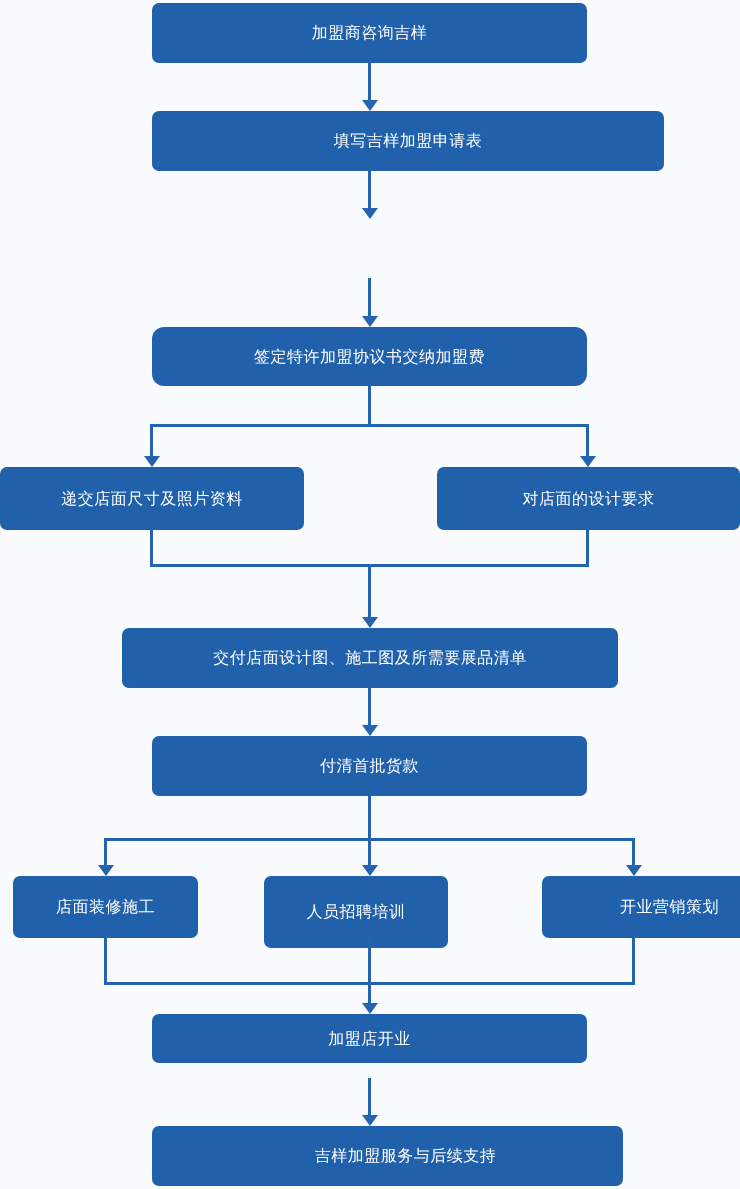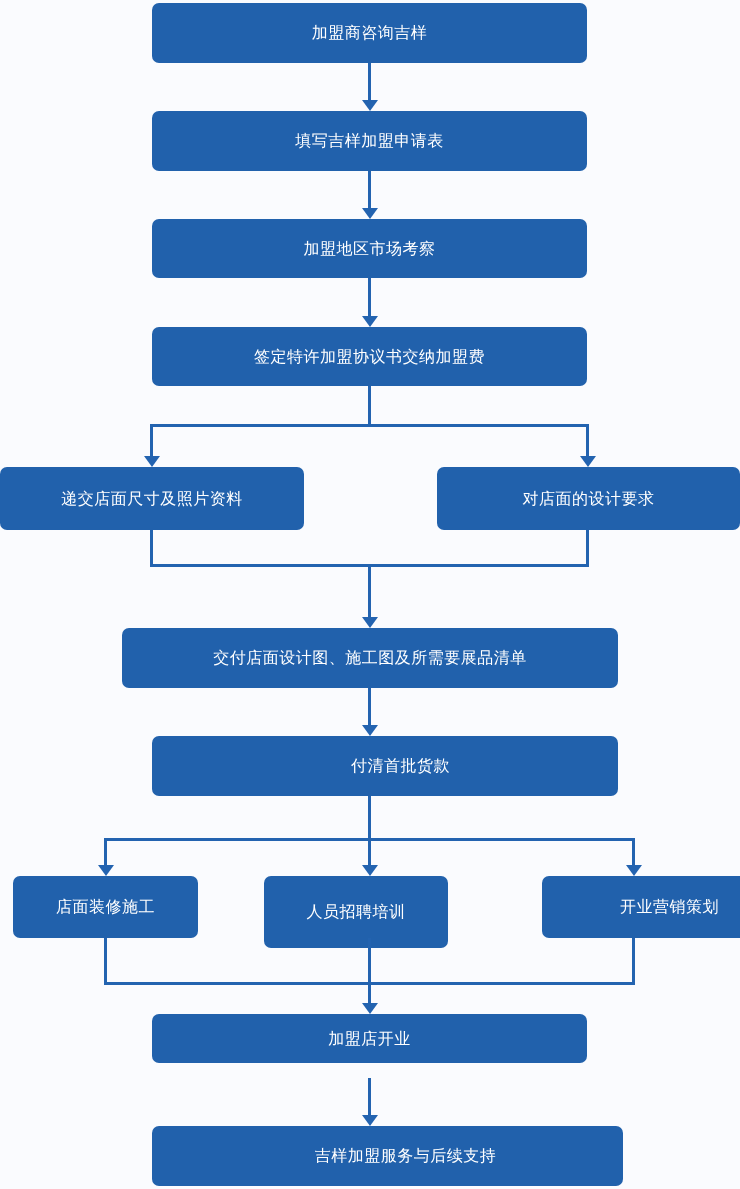--- a/index.html
+++ b/index.html
@@ -25,27 +25,27 @@
   .hline{position:absolute;height:3px;background:var(--line);}
   .arrow{
     position:absolute;width:0;height:0;
     border-left:8px solid transparent;
     border-right:8px solid transparent;
     border-top:11px solid var(--line);
   }
 
   
   #n0 {left:152px;top:3px;   width:435px;height:60px;}
-  #n1 {left:152px;top:111px; width:435px;height:60px;}
+  #n1 {left:152px;top:111px; width:512px;height:60px;}
   #n2 {left:152px;top:219px; width:435px;height:59px;}
-  #n3 {left:152px;top:327px; width:435px;height:59px;}
+  #n3 {left:152px;top:327px; width:435px;height:59px;border-radius:12px;}
   #n4 {left:0px;  top:467px; width:304px;height:63px;}
   #n5 {left:437px;top:467px; width:303px;height:63px;}
   #n6 {left:122px;top:628px; width:496px;height:60px;}
-  #n7 {left:152px;top:736px; width:435px;height:60px;padding-left:31px;}
+  #n7 {left:152px;top:736px; width:435px;height:60px;}
   #n8 {left:13px; top:876px; width:185px;height:62px;text-align:center;}
   #n9 {left:264px;top:876px; width:184px;height:72px;}
   #n10{left:542px;top:876px; width:185px;height:62px;padding-left:35px;}
   #n11{left:152px;top:1014px;width:435px;height:49px;}
   #n12{left:152px;top:1126px;width:435px;height:60px;padding-left:36px;}
 
   
   #v1 {left:368px;top:63px; height:37px;}
   #v2 {left:368px;top:171px;height:37px;}
   #v3 {left:368px;top:278px;height:38px;}
@@ -81,21 +81,20 @@
   #a11{left:362px;top:1003px;}
   #a12{left:362px;top:1115px;}
 </style>
 </head>
 <body>
 
 <div id="canvas">
 
   <div class="node" id="n0">加盟商咨询吉样</div>
   <div class="node" id="n1">填写吉样加盟申请表</div>
-  <div class="node" id="n2">加盟地区市场考察</div>
   <div class="node" id="n3">签定特许加盟协议书交纳加盟费</div>
   <div class="node" id="n4">递交店面尺寸及照片资料</div>
   <div class="node" id="n6">交付店面设计图、施工图及所需要展品清单</div>
   <div class="node" id="n5">对店面的设计要求</div>
   <div class="node" id="n7">付清首批货款</div>
   <div class="node" id="n8">店面装修施工</div>
   <div class="node" id="n9">人员招聘培训</div>
   <div class="node" id="n10">开业营销策划</div>
   <div class="node" id="n11">加盟店开业</div>
   <div class="node" id="n12">吉样加盟服务与后续支持</div>

